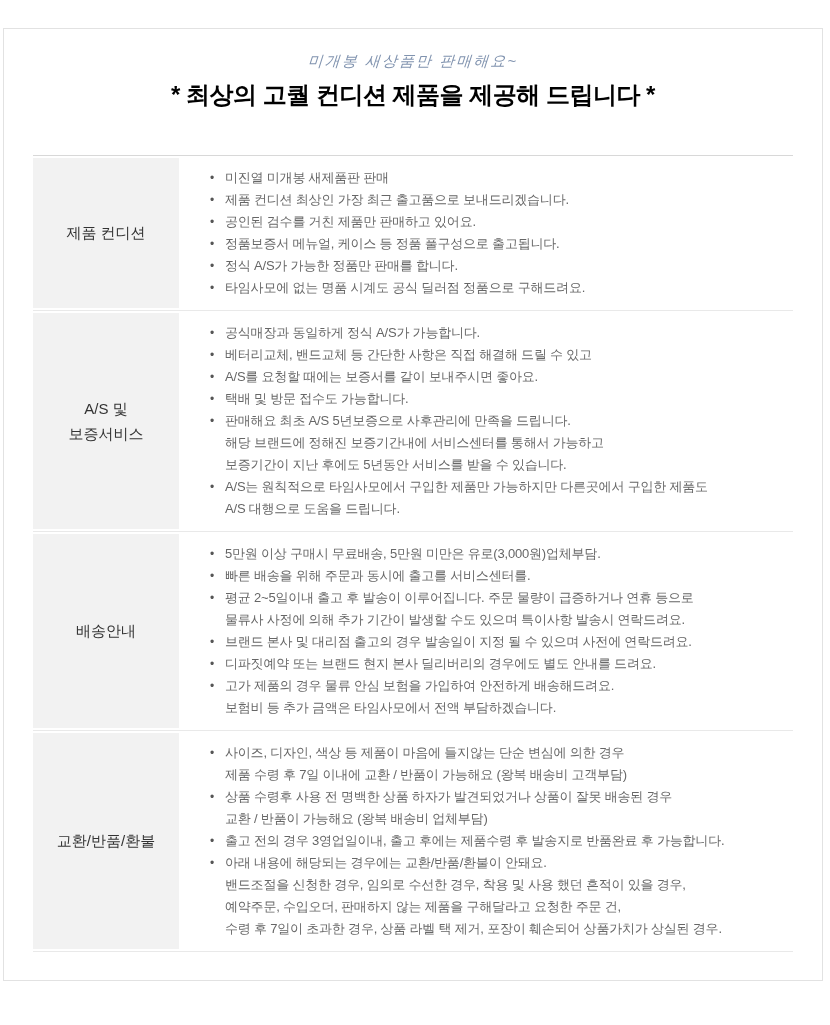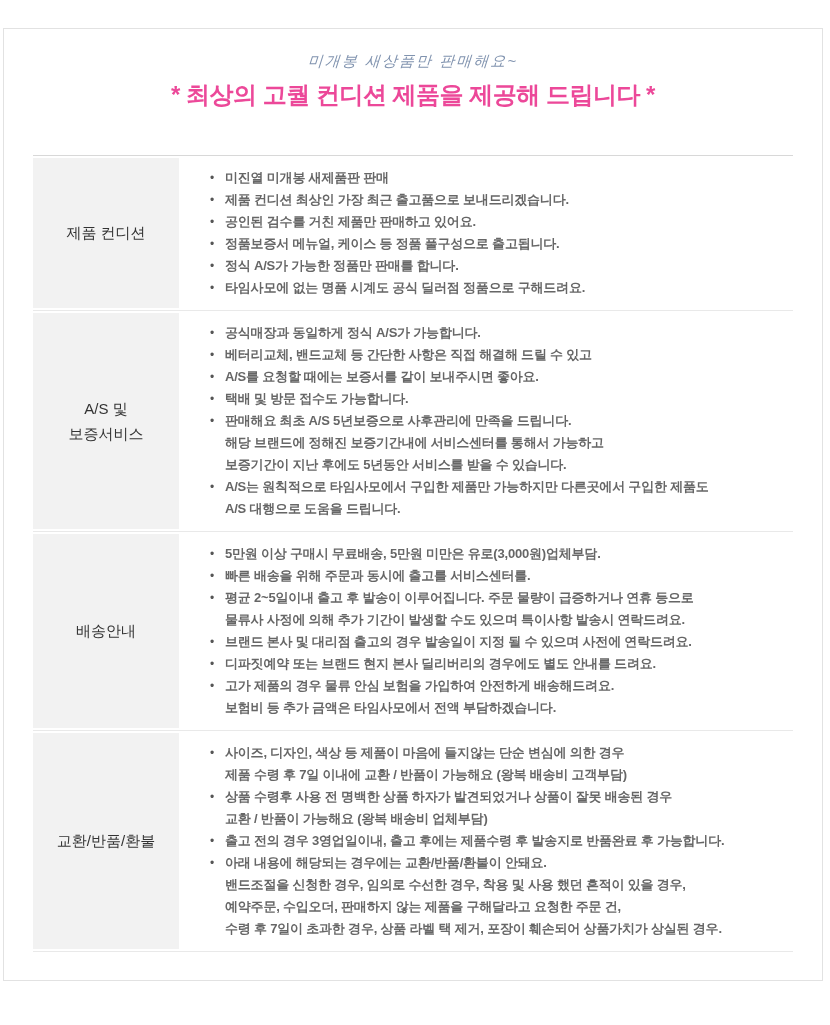--- a/index.html
+++ b/index.html
@@ -81,35 +81,34 @@
   }
   .bullet {
     flex: 0 0 15px;
     width: 15px;
     color: #555555;
     font-size: 12px;
     line-height: 22px;
   }
   .lines {
     flex: 1;
-    font-weight: bold;
   }
   .line {
     line-height: 22px;
     letter-spacing: -0.2px;
   }
 </style>
 </head>
 <body>
 
 <div class="page">
   <div class="frame">
     <div class="header">
       <div class="header-script" style="color: rgb(128, 147, 175);">미개봉 새상품만 판매해요~</div>
-      <div class="header-title" style="color: #ec4899;">* 최상의 고퀄 컨디션 제품을 제공해 드립니다 *</div>
+      <div class="header-title" style="color: #000000;">* 최상의 고퀄 컨디션 제품을 제공해 드립니다 *</div>
     </div>
     <div class="info-table">
         <div class="row">
           <div class="row-label">제품 컨디션</div>
           <div class="row-content">
             <div class="item">
               <span class="bullet">•</span>
               <div class="lines">
                 <div class="line">미진열 미개봉 새제품판 판매</div>
               </div>

